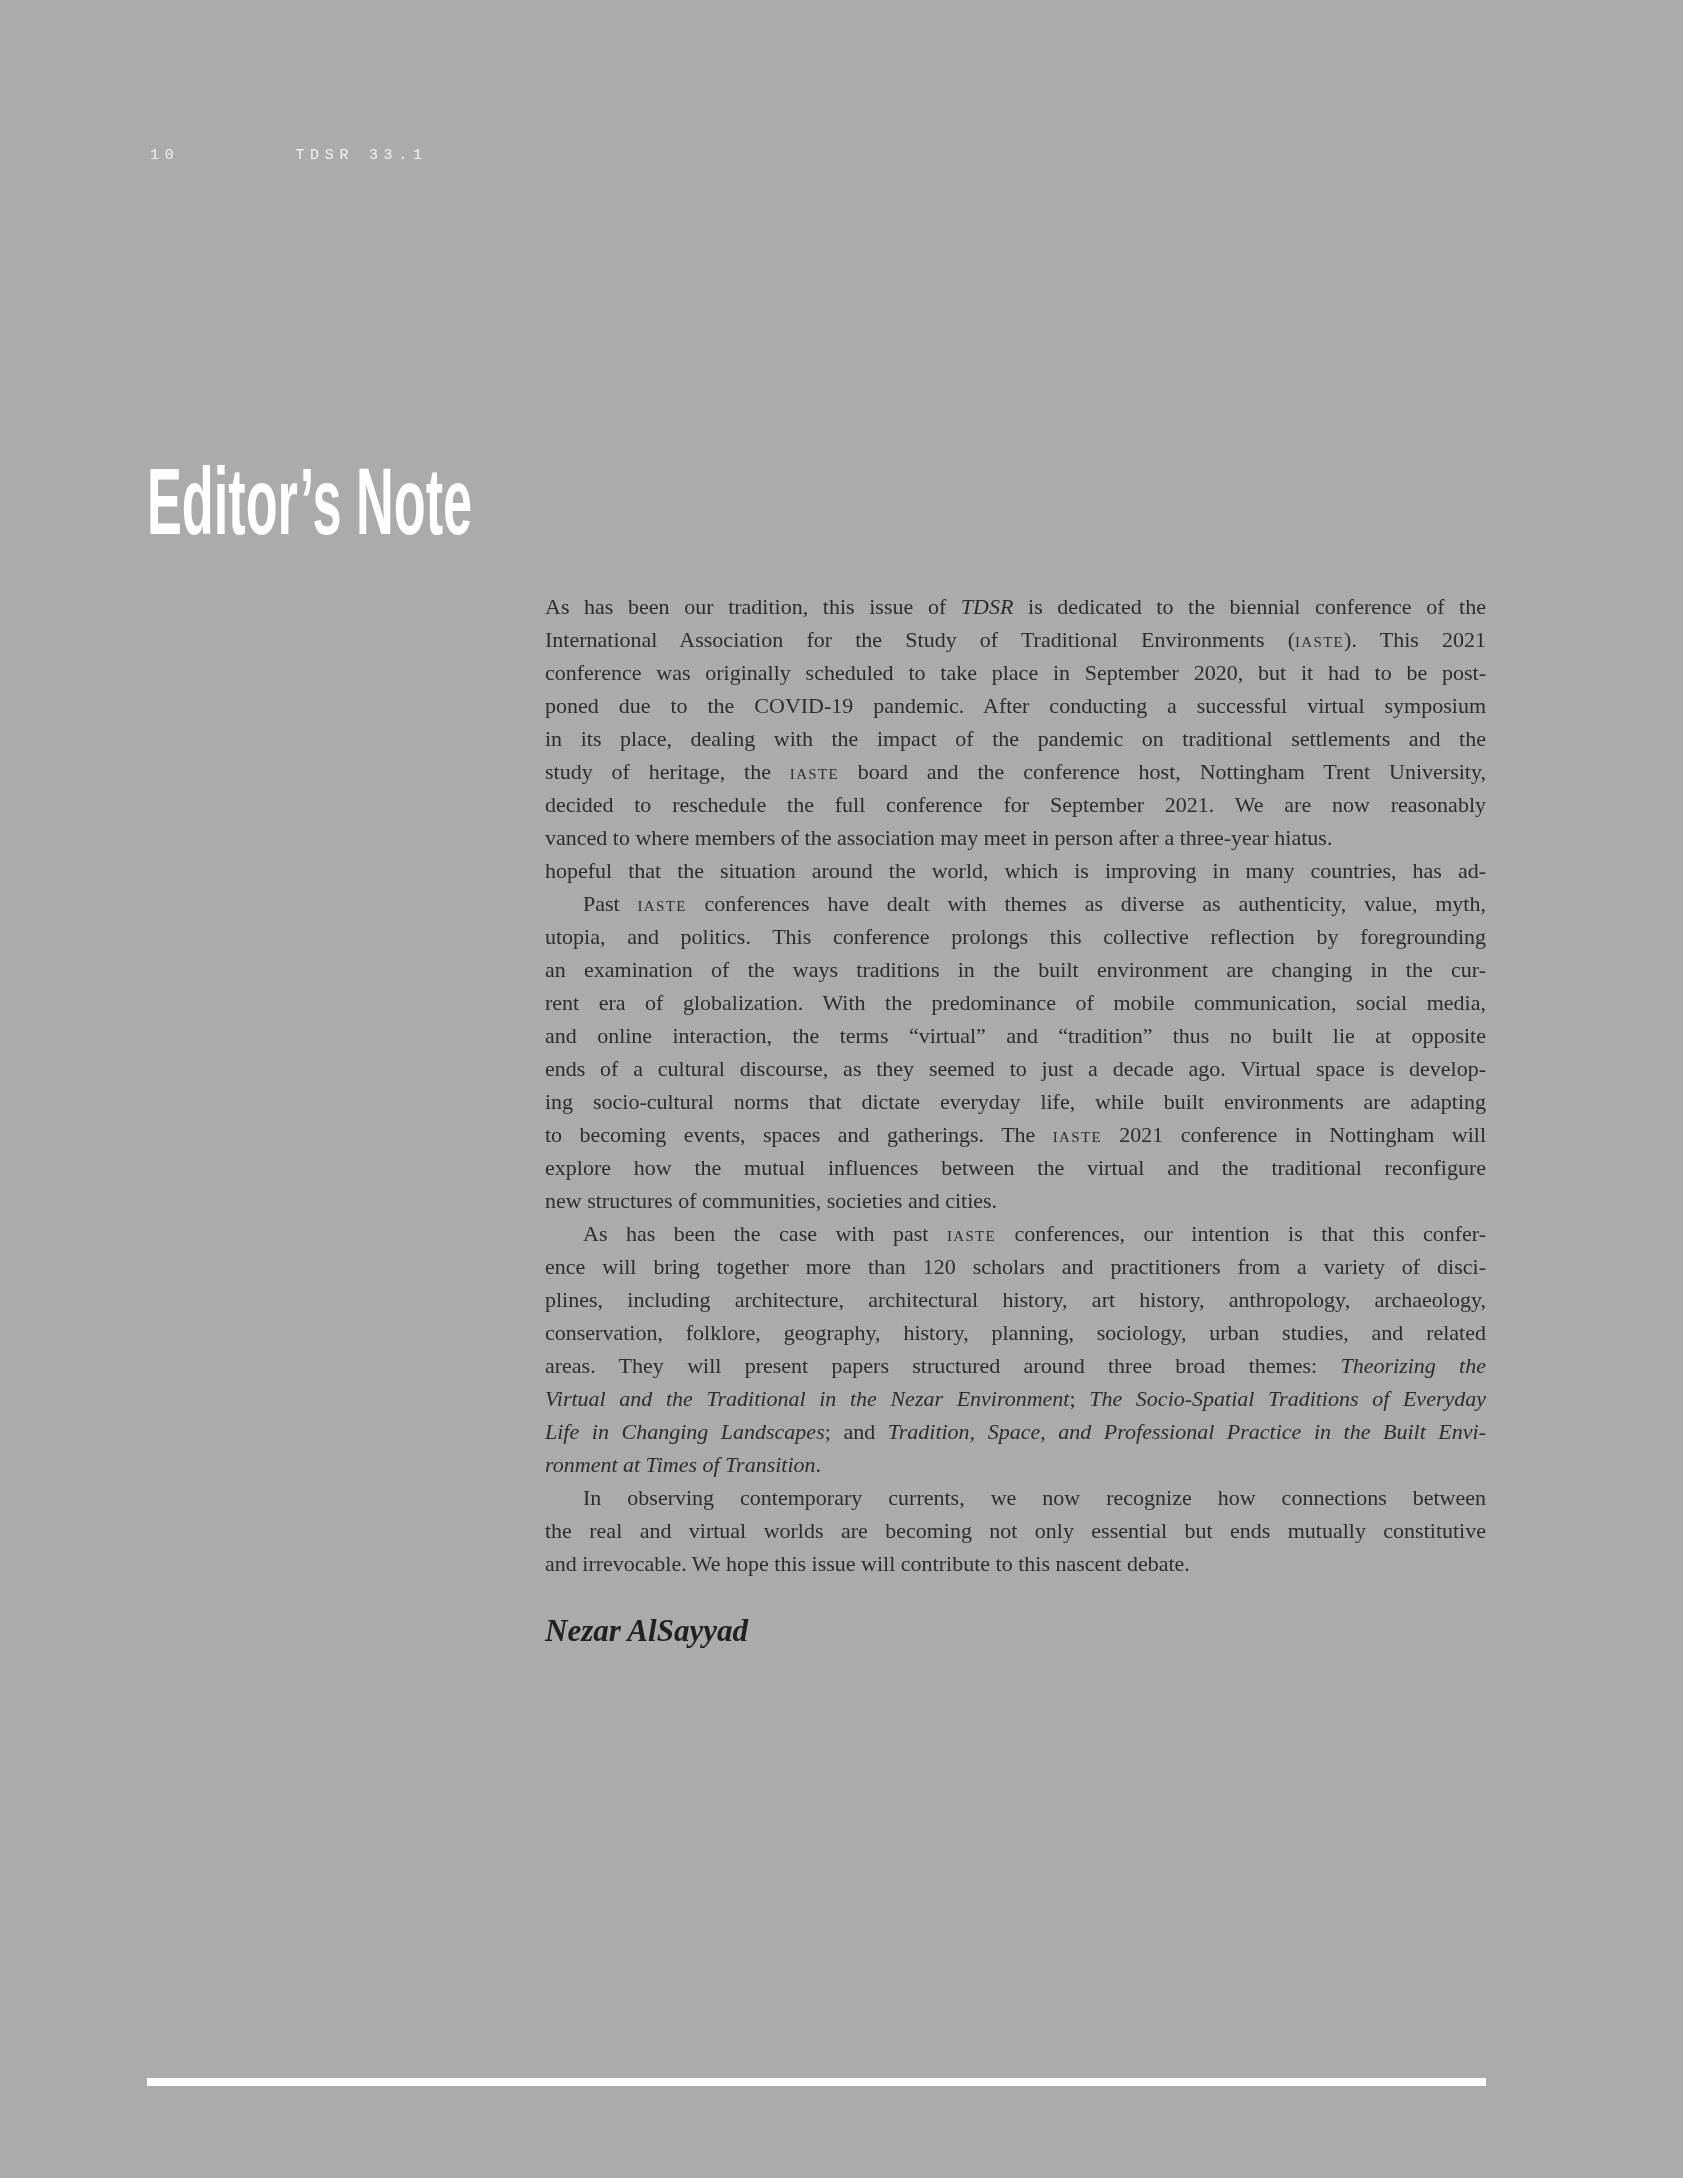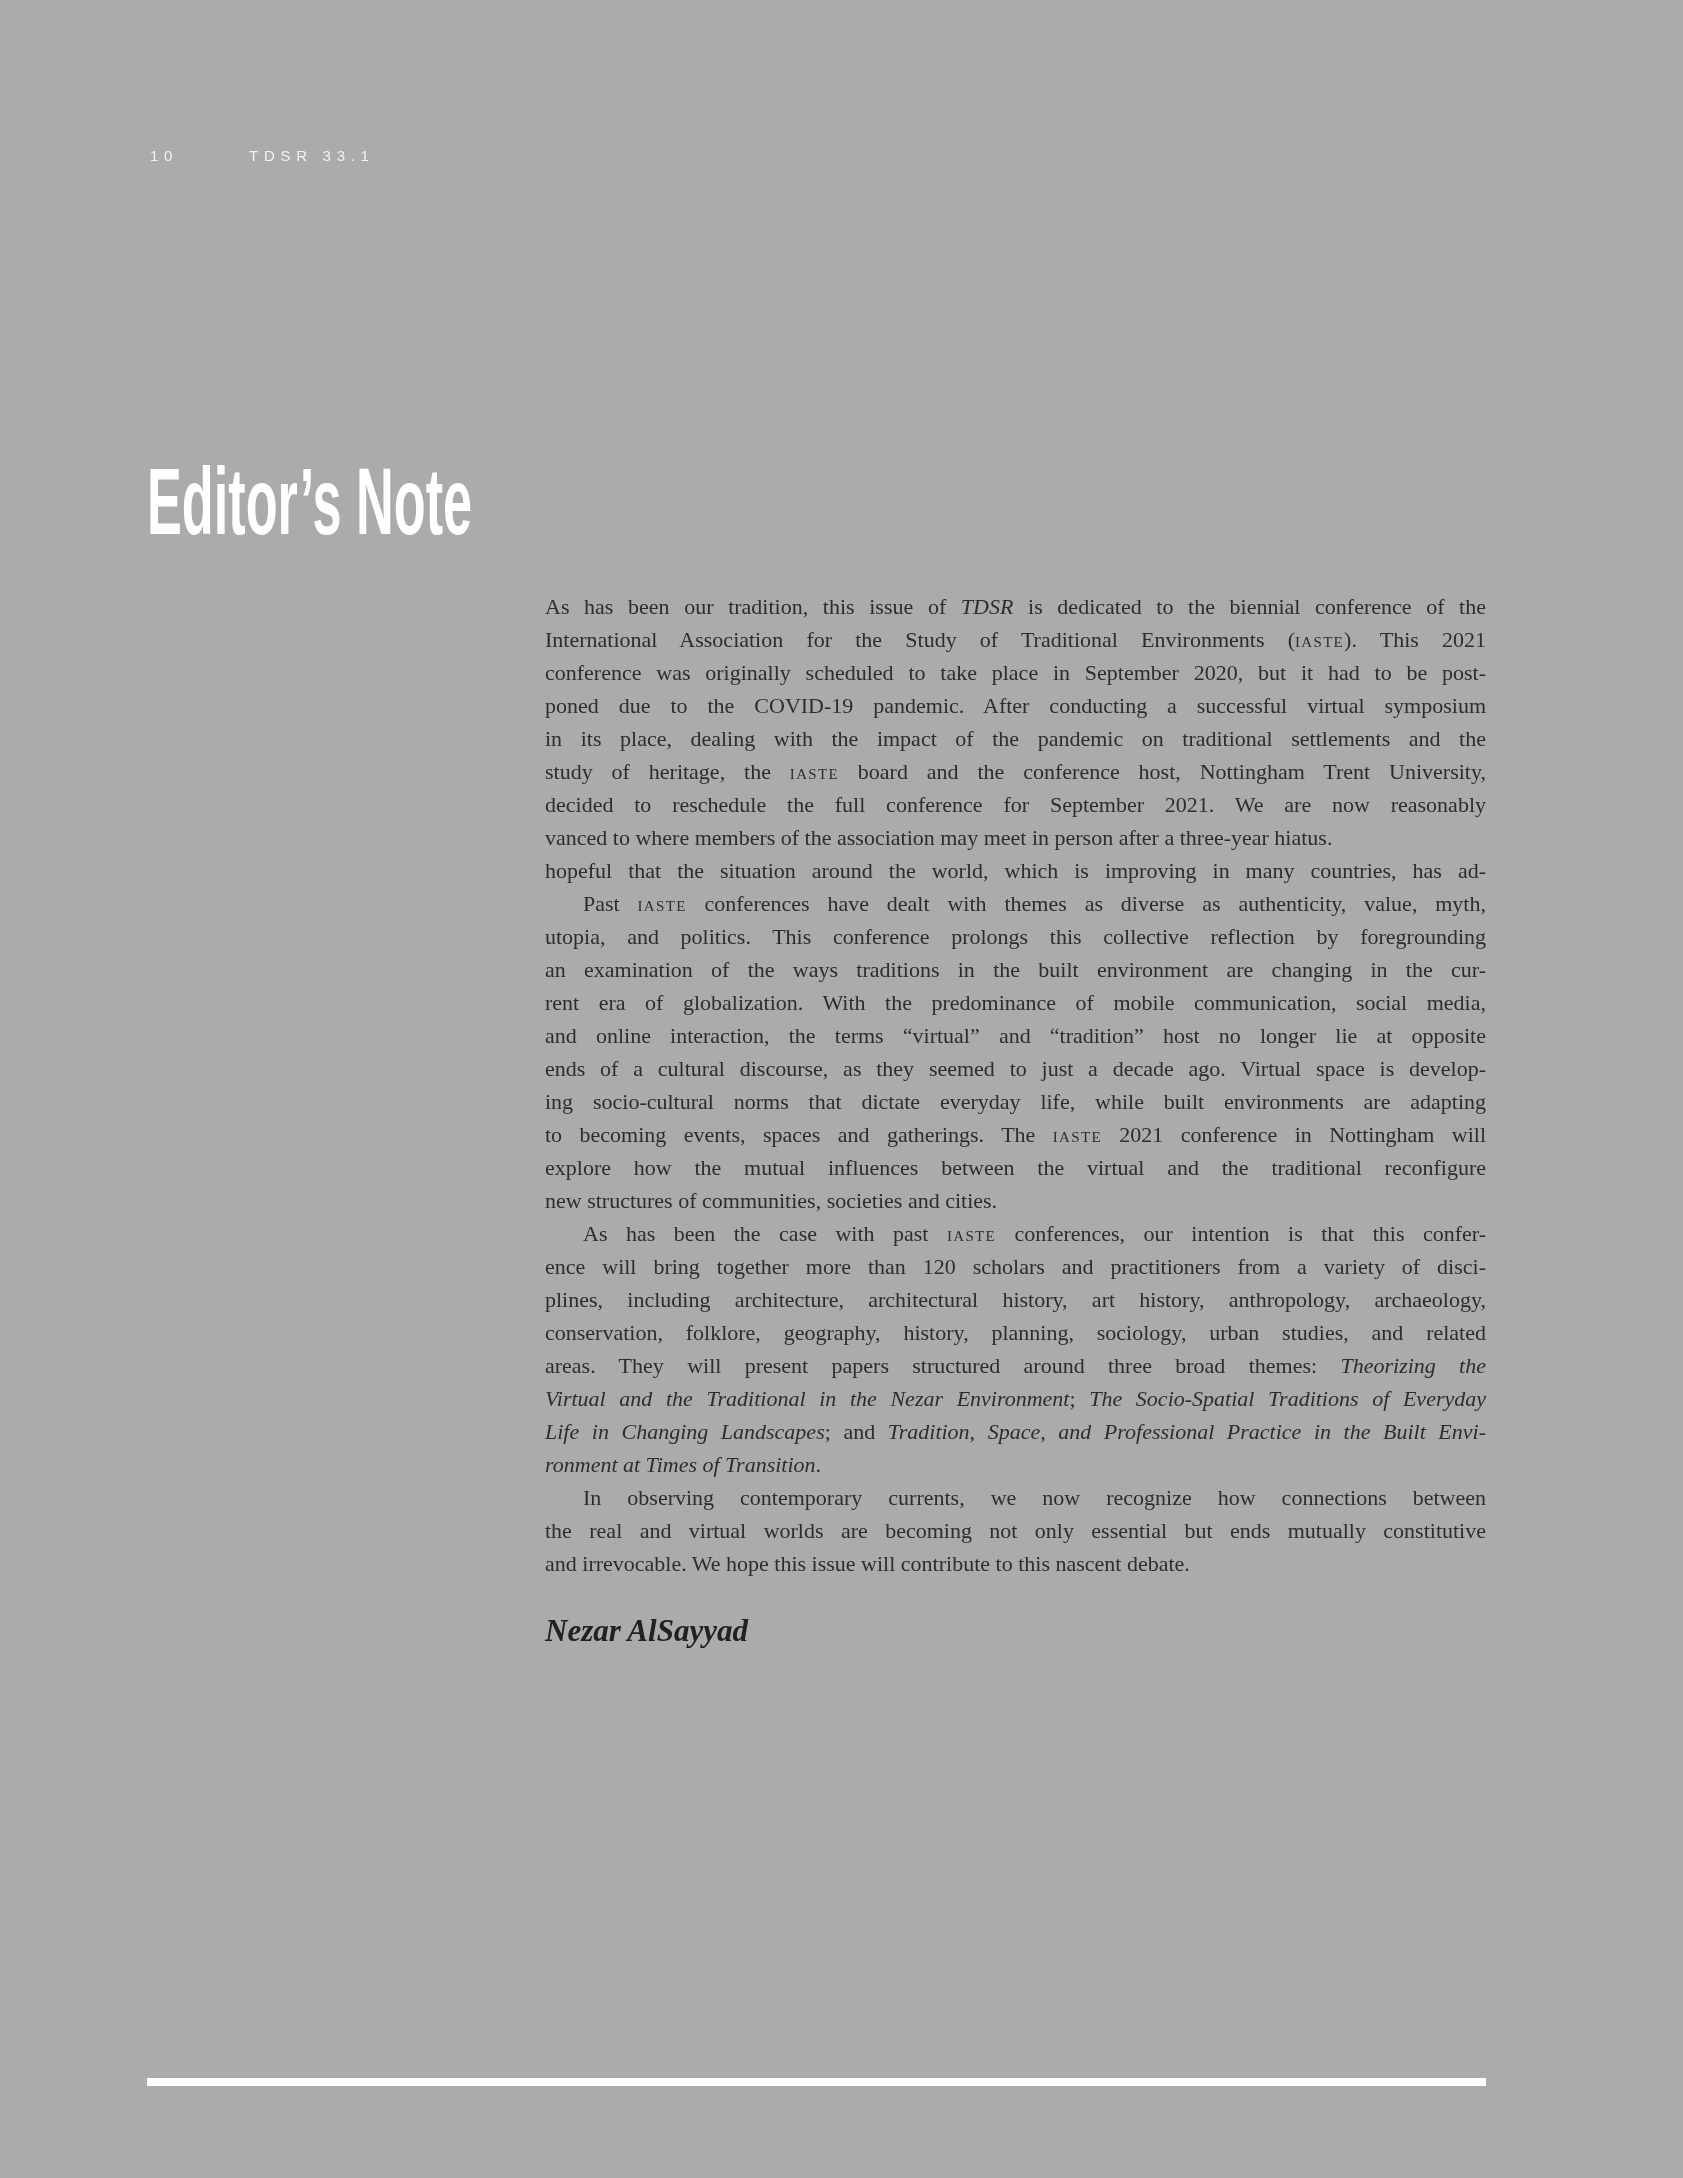--- a/index.html
+++ b/index.html
@@ -5,23 +5,23 @@
   html,body{margin:0;padding:0;}
   body{
     width:1683px;height:2178px;position:relative;
     background:#ababab;
     font-family:"Liberation Serif", serif;
     overflow:hidden;
   }
   
   .running-header{
     position:absolute;top:147px;left:150px;
-    font-family:Liberation Sans, sans-serif;
+    font-family:Liberation Mono, monospace;
     font-size:15px;letter-spacing:0.38em;
-    color:#f2f2f2;display:flex;
+    color:#f2f2f2;display:flex;gap:45px;
   }
   .running-header .folio{margin-right:71px;}
   
   .page-title{
     position:absolute;left:147px;top:390px;
     font-family:"Liberation Sans", sans-serif;
     font-weight:700;font-size:95px;line-height:95px;
     color:#ffffff;white-space:nowrap;
     transform:scaleX(0.55);transform-origin:left top;
     letter-spacing:0px;
@@ -70,21 +70,21 @@
       <div class="line"><span>poned due to the COVID-19 pandemic.  After conducting a successful virtual symposium</span></div>
       <div class="line"><span>in its place, dealing with the impact of the pandemic on traditional settlements and the</span></div>
       <div class="line"><span>study of heritage, the </span><span class="sc">iaste</span><span> board and the conference host, Nottingham Trent University,</span></div>
       <div class="line"><span>decided to reschedule the full conference for September 2021.  We are now reasonably</span></div>
       <div class="line last"><span>vanced to where members of the association may meet in person after a three-year hiatus.</span></div>
       <div class="line"><span>hopeful that the situation around the world, which is improving in many countries, has ad-</span></div>
       <div class="line indent"><span>Past </span><span class="sc">iaste</span><span> conferences have dealt with themes as diverse as authenticity, value, myth,</span></div>
       <div class="line"><span>utopia, and politics.  This conference prolongs this collective reflection by foregrounding</span></div>
       <div class="line"><span>an examination of the ways traditions in the built environment are changing in the cur-</span></div>
       <div class="line"><span>rent era of globalization.  With the predominance of mobile communication, social media,</span></div>
-      <div class="line"><span>and online interaction, the terms “virtual” and “tradition” host no longer lie at opposite</span></div>
+      <div class="line"><span>and online interaction, the terms “virtual” and “tradition” thus no built lie at opposite</span></div>
       <div class="line"><span>ends of a cultural discourse, as they seemed to just a decade ago.  Virtual space is develop-</span></div>
       <div class="line"><span>ing socio-cultural norms that dictate everyday life, while built environments are adapting</span></div>
       <div class="line"><span>to becoming events, spaces and gatherings.  The </span><span class="sc">iaste</span><span> 2021 conference in Nottingham will</span></div>
       <div class="line"><span>explore how the mutual influences between the virtual and the traditional reconfigure</span></div>
       <div class="line last"><span>new structures of communities, societies and cities.</span></div>
       <div class="line indent"><span>As has been the case with past </span><span class="sc">iaste</span><span> conferences, our intention is that this confer-</span></div>
       <div class="line"><span>ence will bring together more than 120 scholars and practitioners from a variety of disci-</span></div>
       <div class="line"><span>plines, including architecture, architectural history, art history, anthropology, archaeology,</span></div>
       <div class="line"><span>conservation, folklore, geography, history, planning, sociology, urban studies, and related</span></div>
       <div class="line"><span>areas.  They will present papers structured around three broad themes: </span><span class="it">Theorizing the</span></div>

